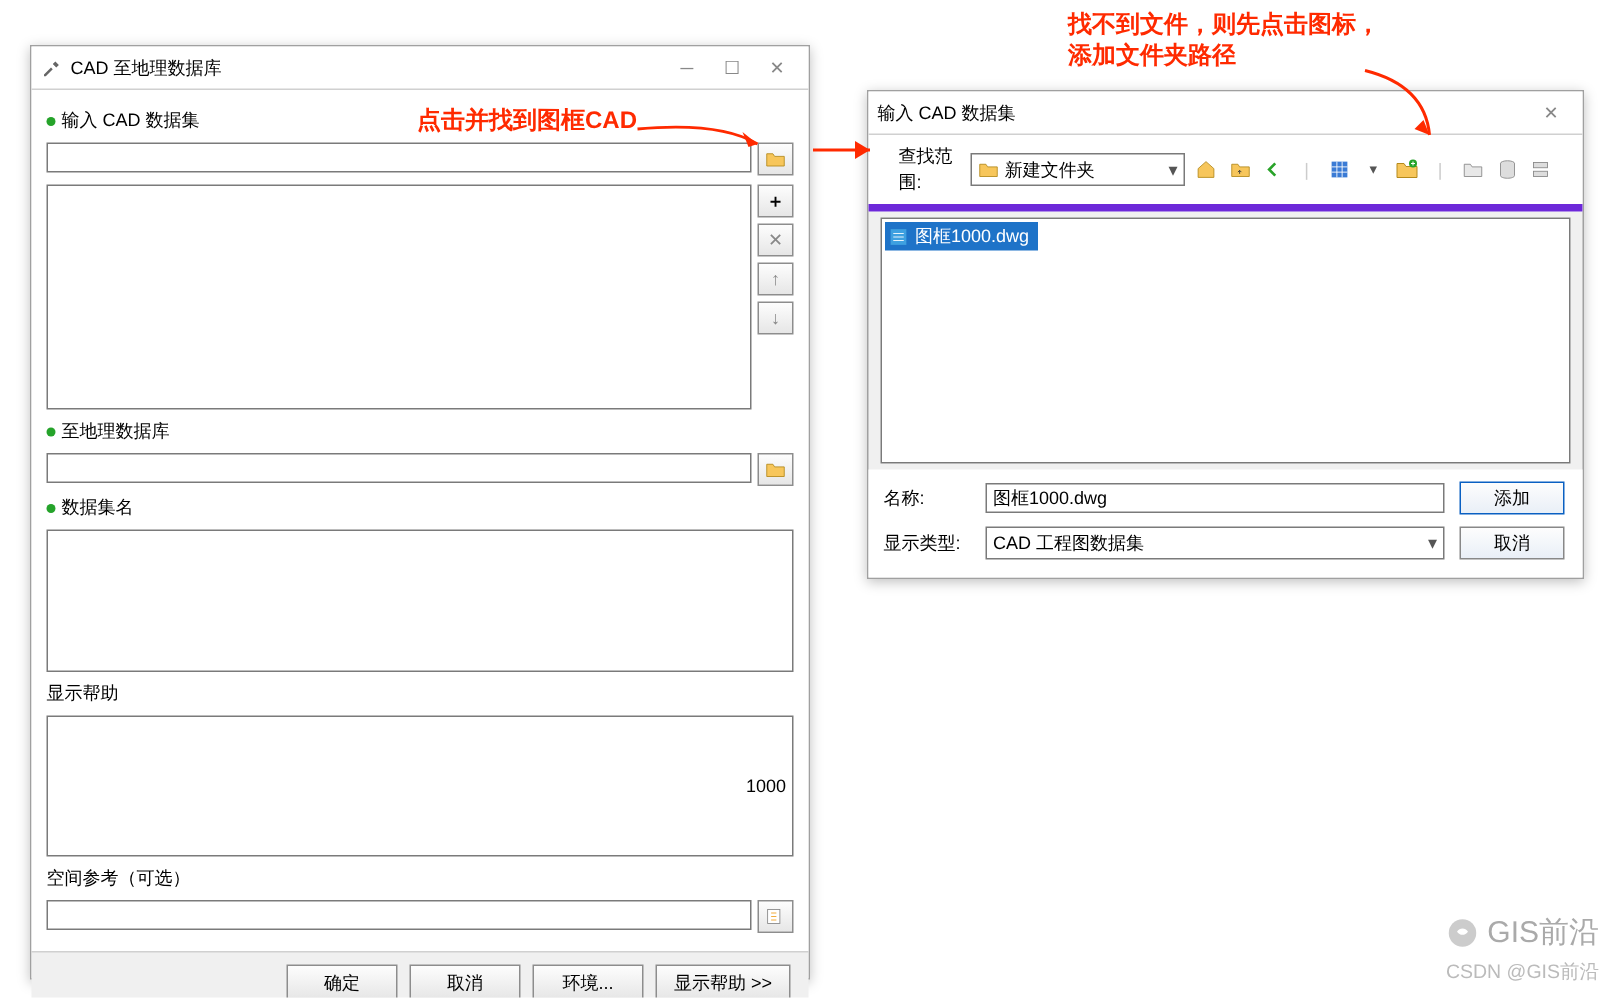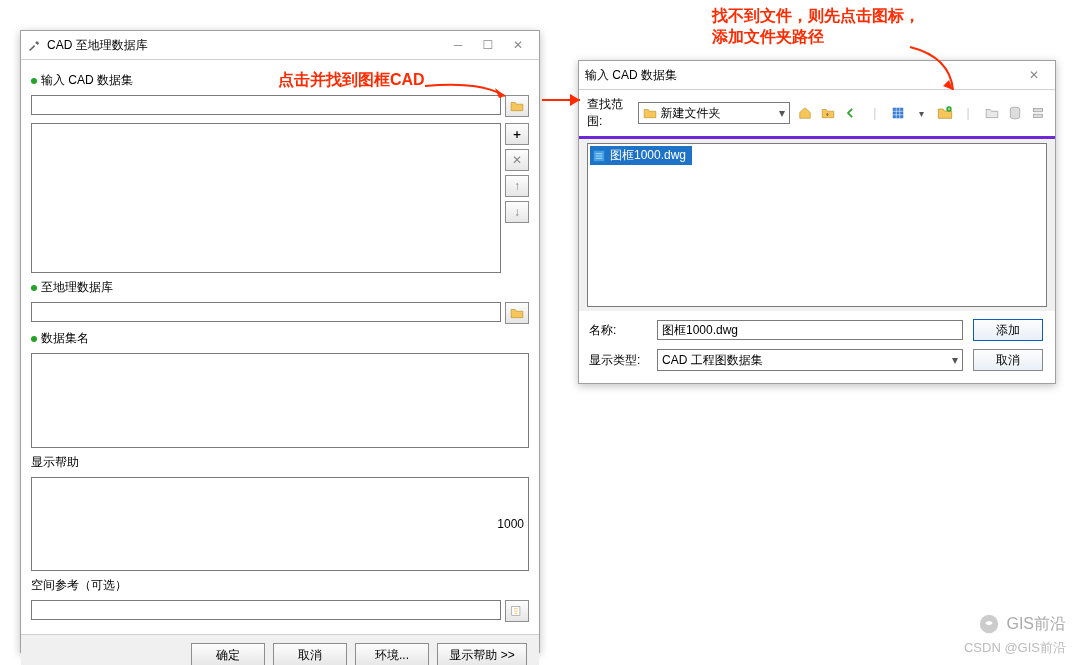--- a/index.html
+++ b/index.html
@@ -99,26 +99,26 @@
     min-width: 74px;
     height: 24px;
     border: 1px solid #8d8d8d;
     background: linear-gradient(#fdfdfd,#e6e6e6);
     font-size: 12px;
     cursor: pointer;
   }
 
   
   .d2-head {
-    padding: 6px 8px;
+    padding: 6px 20px;
     display: flex;
     align-items: center;
     gap: 6px;
     background: #fff;
-    border-bottom: 3px solid #6d28d9;
+    border-bottom: 5px solid #6d28d9;
   }
   .combo {
     border: 1px solid #7a7a7a;
     background: #fff;
     height: 20px;
     display: flex;
     align-items: center;
     padding: 0 4px;
     gap: 4px;
     font-size: 12px;
@@ -176,21 +176,21 @@
     position: absolute;
     color: #ff2a00;
     font-size: 16px;
     font-weight: 700;
     pointer-events: none;
   }
   .arrow { pointer-events: none; }
   .wm {
     position: absolute;
     right: 14px; bottom: 30px;
-    font-size: 16px;
+    font-size: 20px;
     color: #aaa;
     display: flex; align-items: center; gap: 6px; justify-content: center;
   }
   .wm2 { position: absolute; right: 14px; bottom: 8px; font-size: 13px; color: #bbb; }
 </style>
 </head>
 <body>
 
 <div class="dialog" style="left:20px; top:30px; width:518px; height:621px;">
   <div class="titlebar">

